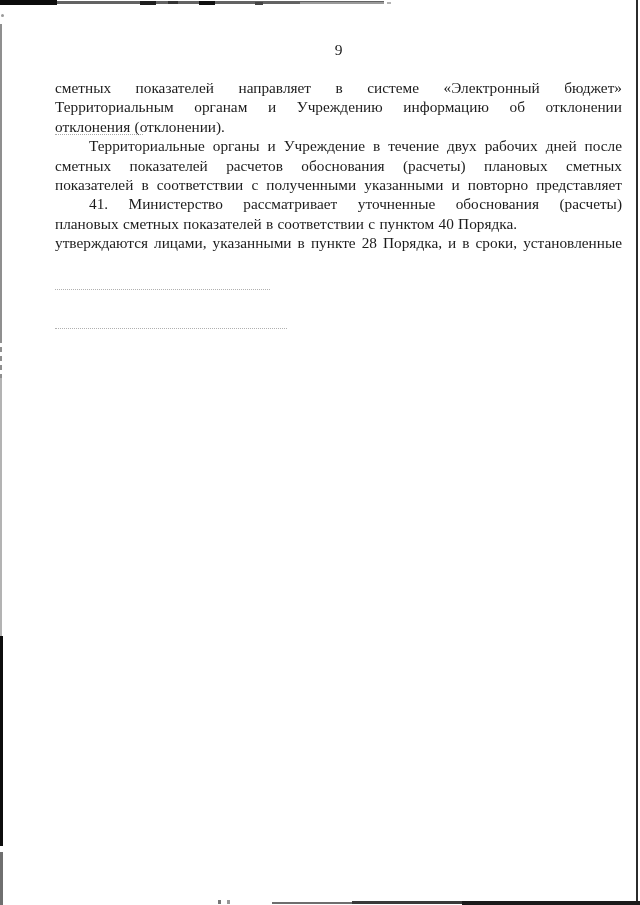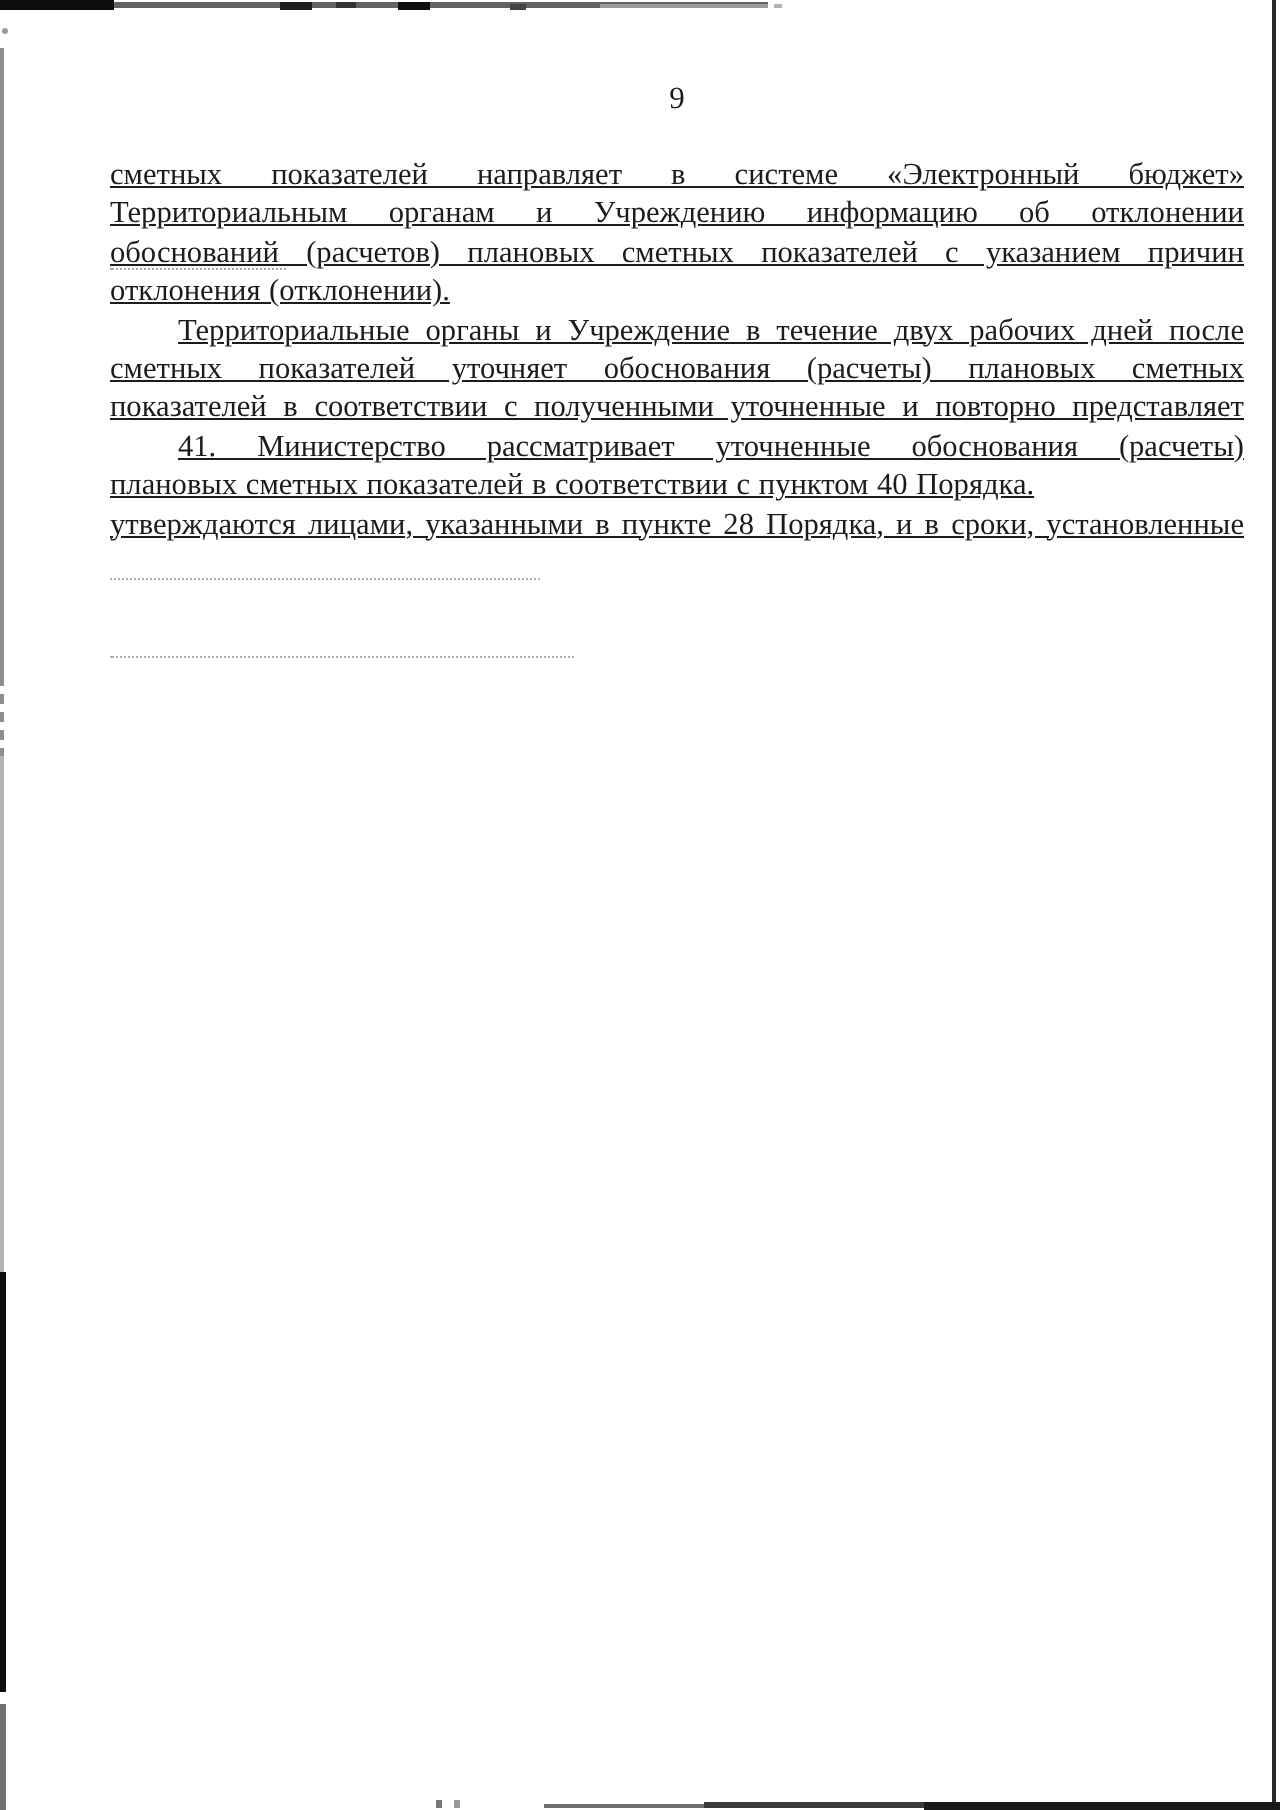--- a/index.html
+++ b/index.html
@@ -18,21 +18,20 @@
     position: absolute;
     top: 41px; left: 55px; width: 567px;
     text-align: center;
     font-size: 15.5px;
     color: #1c1c1c;
   }
   .text-block {
     position: absolute;
     top: 78px; left: 55px; width: 567px;
     color: #1c1c1c;
-    text-decoration: underline;
   }
   .line {
     height: 19.4px;
     line-height: 19.4px;
     font-size: 15.3px;
     text-align: justify;
     text-align-last: justify;
     word-spacing: 0.5px;
   }
   .line.last { text-align-last: left; }
@@ -105,23 +104,22 @@
 
   <div class="artifact a-u1"></div>
   <div class="artifact a-u2"></div>
   <div class="artifact a-u3"></div>
 
   <div class="page-number">9</div>
 
   <div class="text-block">
     <div class="line">сметных показателей направляет в системе «Электронный бюджет»</div>
     <div class="line">Территориальным органам и Учреждению информацию об отклонении</div>
-    <div class="line">обоснований (расчетов) плановых сметных показателей с указанием причин</div>
     <div class="line last">отклонения (отклонении).</div>
     <div class="line indent">Территориальные органы и Учреждение в течение двух рабочих дней после</div>
-    <div class="line">сметных показателей уточняет обоснования (расчеты) плановых сметных</div>
-    <div class="line">показателей в соответствии с полученными уточненные и повторно представляет</div>
+    <div class="line">сметных показателей расчетов обоснования (расчеты) плановых сметных</div>
+    <div class="line">показателей в соответствии с полученными указанными и повторно представляет</div>
     <div class="line indent">41. Министерство рассматривает уточненные обоснования (расчеты)</div>
     <div class="line last">плановых сметных показателей в соответствии с пунктом 40 Порядка.</div>
     <div class="line">утверждаются лицами, указанными в пункте 28 Порядка, и в сроки, установленные</div>
   </div>
 
 </div>
 
 </body></html>

